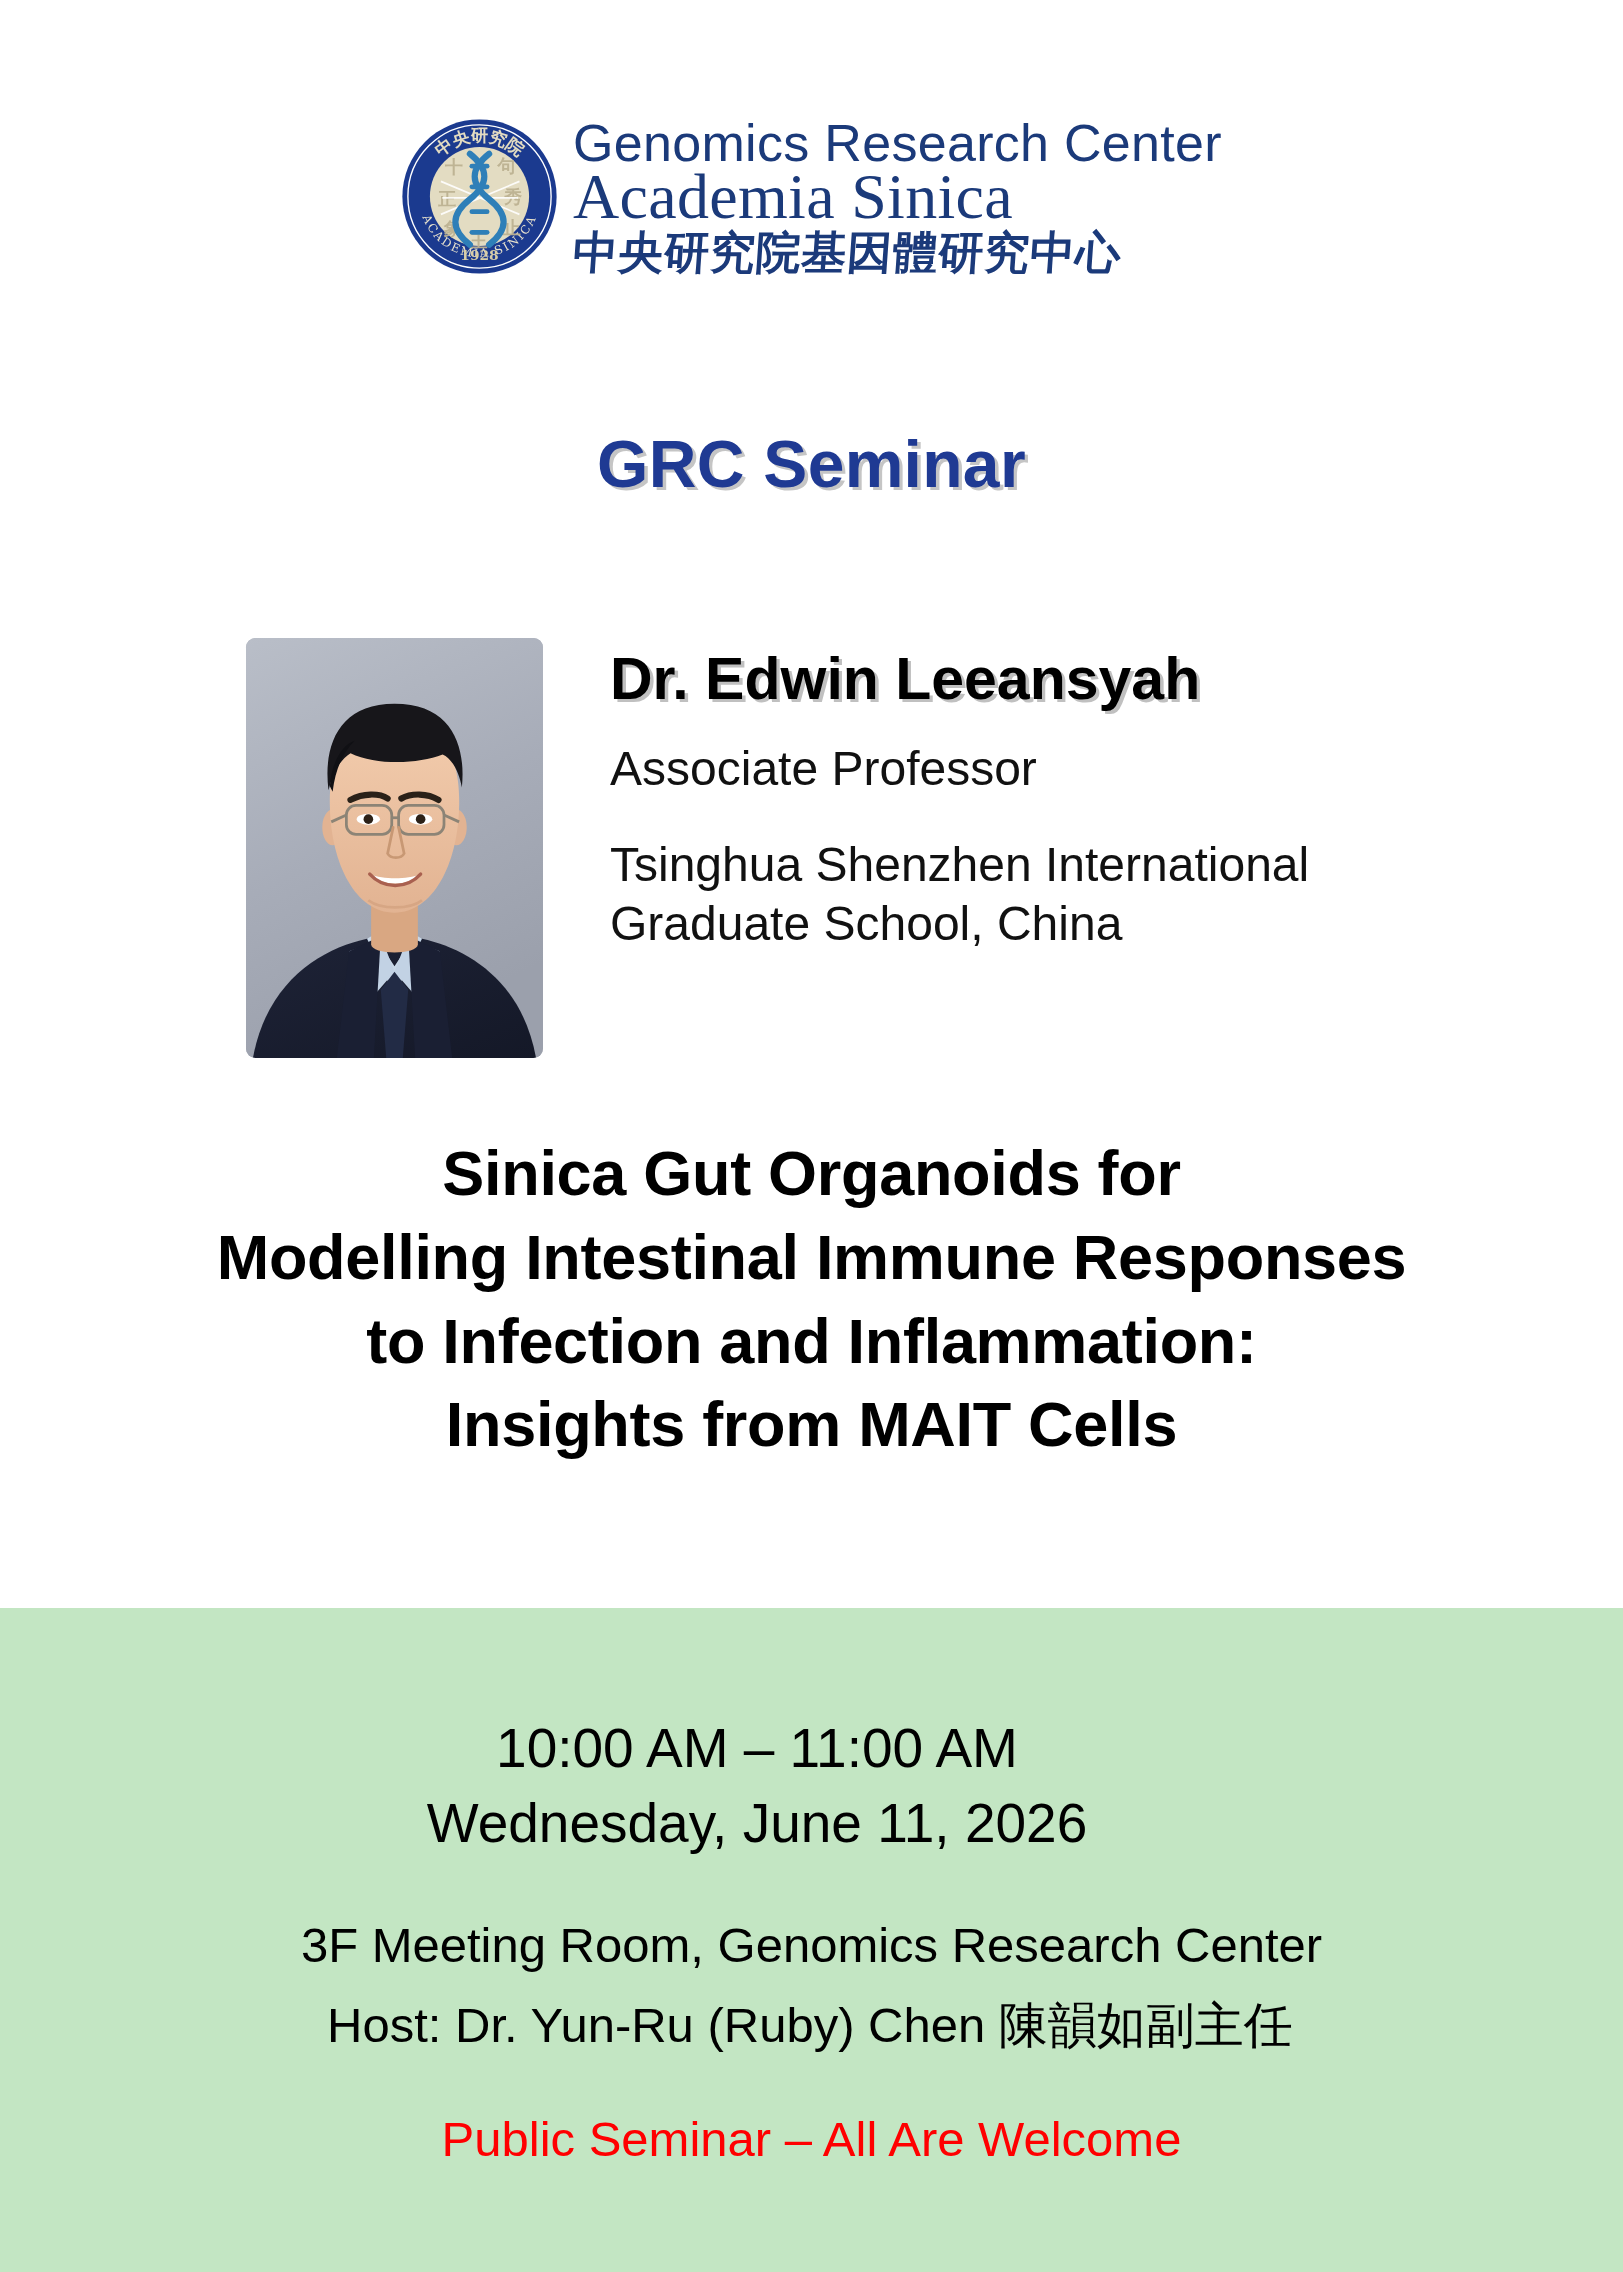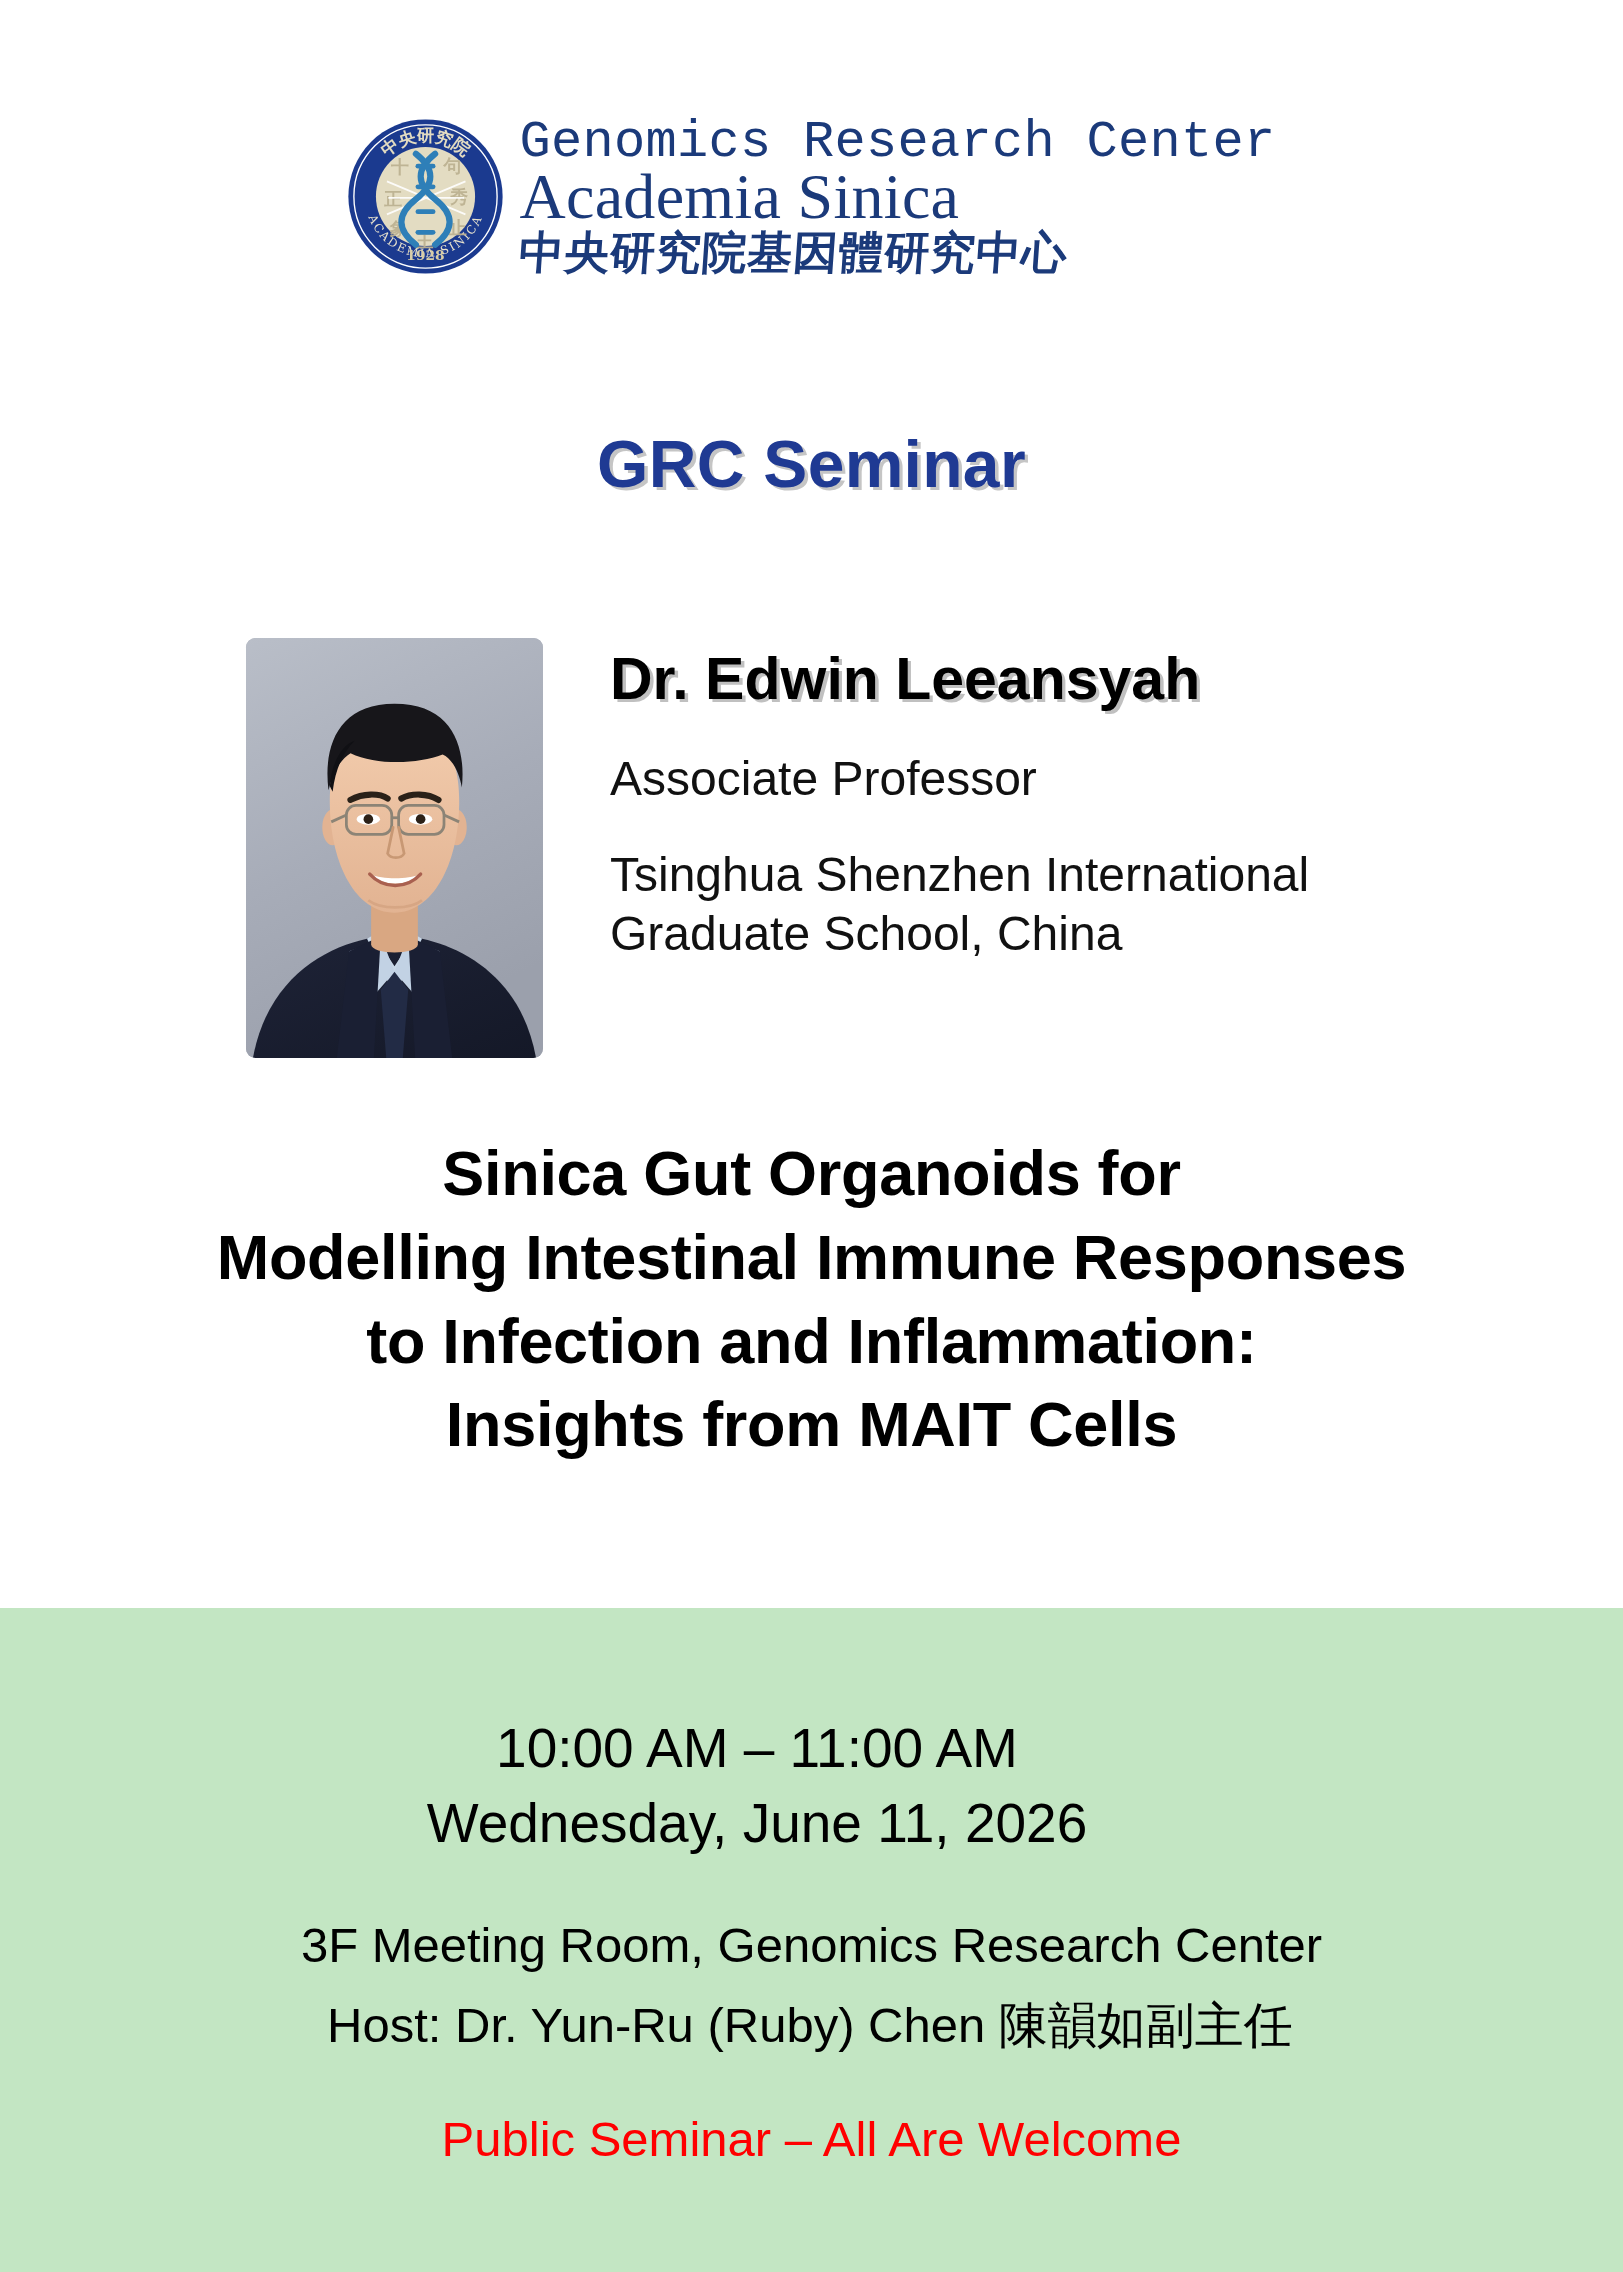--- a/index.html
+++ b/index.html
@@ -48,21 +48,21 @@
     height: 157px;
     flex: 0 0 157px;
     position: relative;
   }
   .logo-text {
     display: flex;
     flex-direction: column;
     line-height: 1.0;
   }
   .logo-line1 {
-    font-family: Liberation Mono, monospace;
+    font-family: Liberation Sans, sans-serif;
     font-size: 52px;
     color: #1B3A7A;
     letter-spacing: 0.3px;
     white-space: nowrap;
   }
   .logo-line2 {
     font-family: "Liberation Serif", serif;
     font-size: 64px;
     color: #1B3A7A;
     letter-spacing: 0.3px;
@@ -120,21 +120,21 @@
     font-size: 59px;
     color: #000000;
     text-shadow: 3.4px 3.4px 0 rgba(150,150,150,0.6);
     white-space: nowrap;
     line-height: 1.05;
   }
   .speaker-role {
     font-family: "Liberation Sans", sans-serif;
     font-size: 48px;
     color: #111111;
-    margin-top: 40px;
+    margin-top: 30px;
     line-height: 1.15;
   }
   .speaker-affil {
     font-family: "Liberation Sans", sans-serif;
     font-size: 48px;
     color: #111111;
     margin-top: 40px;
     line-height: 1.22;
   }
 

